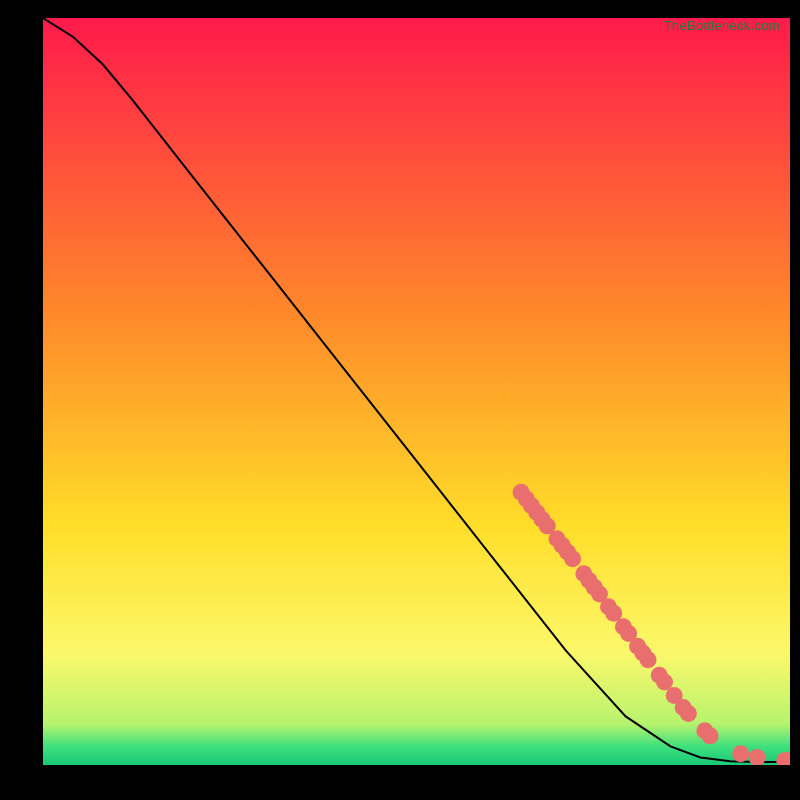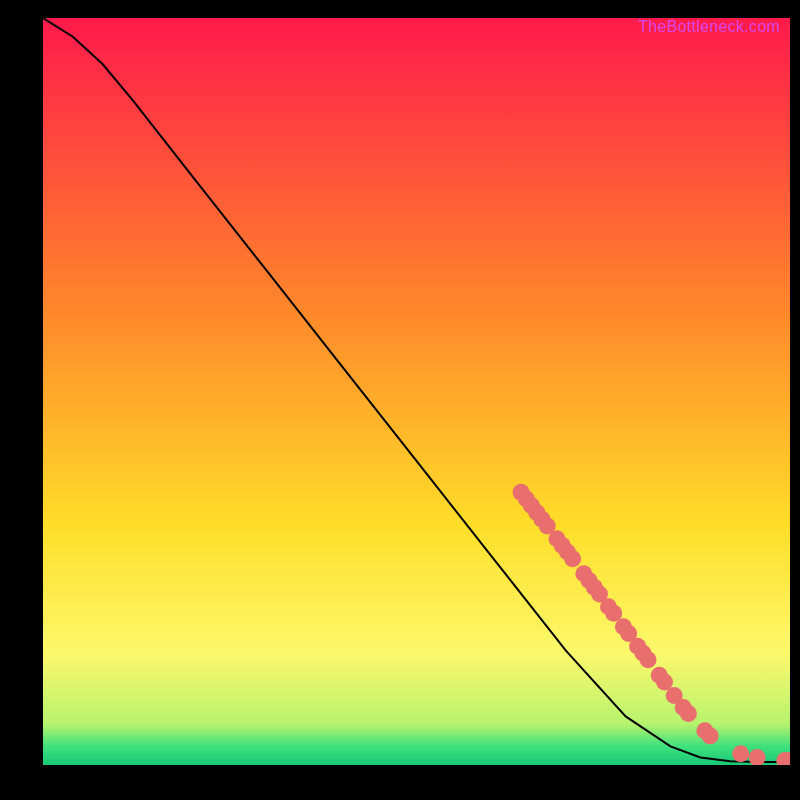--- a/index.html
+++ b/index.html
@@ -22,22 +22,22 @@
     left: 43px;
     top: 18px;
     width: 747px;
     height: 747px;
     overflow: hidden;
   }
   .watermark {
     position: absolute;
     top: 0;
     right: 10px;
-    color: #d946ef;
-    font-size: 16px;
+    color: #15803d;
+    font-size: 13px;
     font-weight: 500;
     letter-spacing: 0.3px;
     user-select: none;
     font-family: Arial, Helvetica, sans-serif;
   }
 </style>
 </head>
 <body>
 
 <div class="frame">

